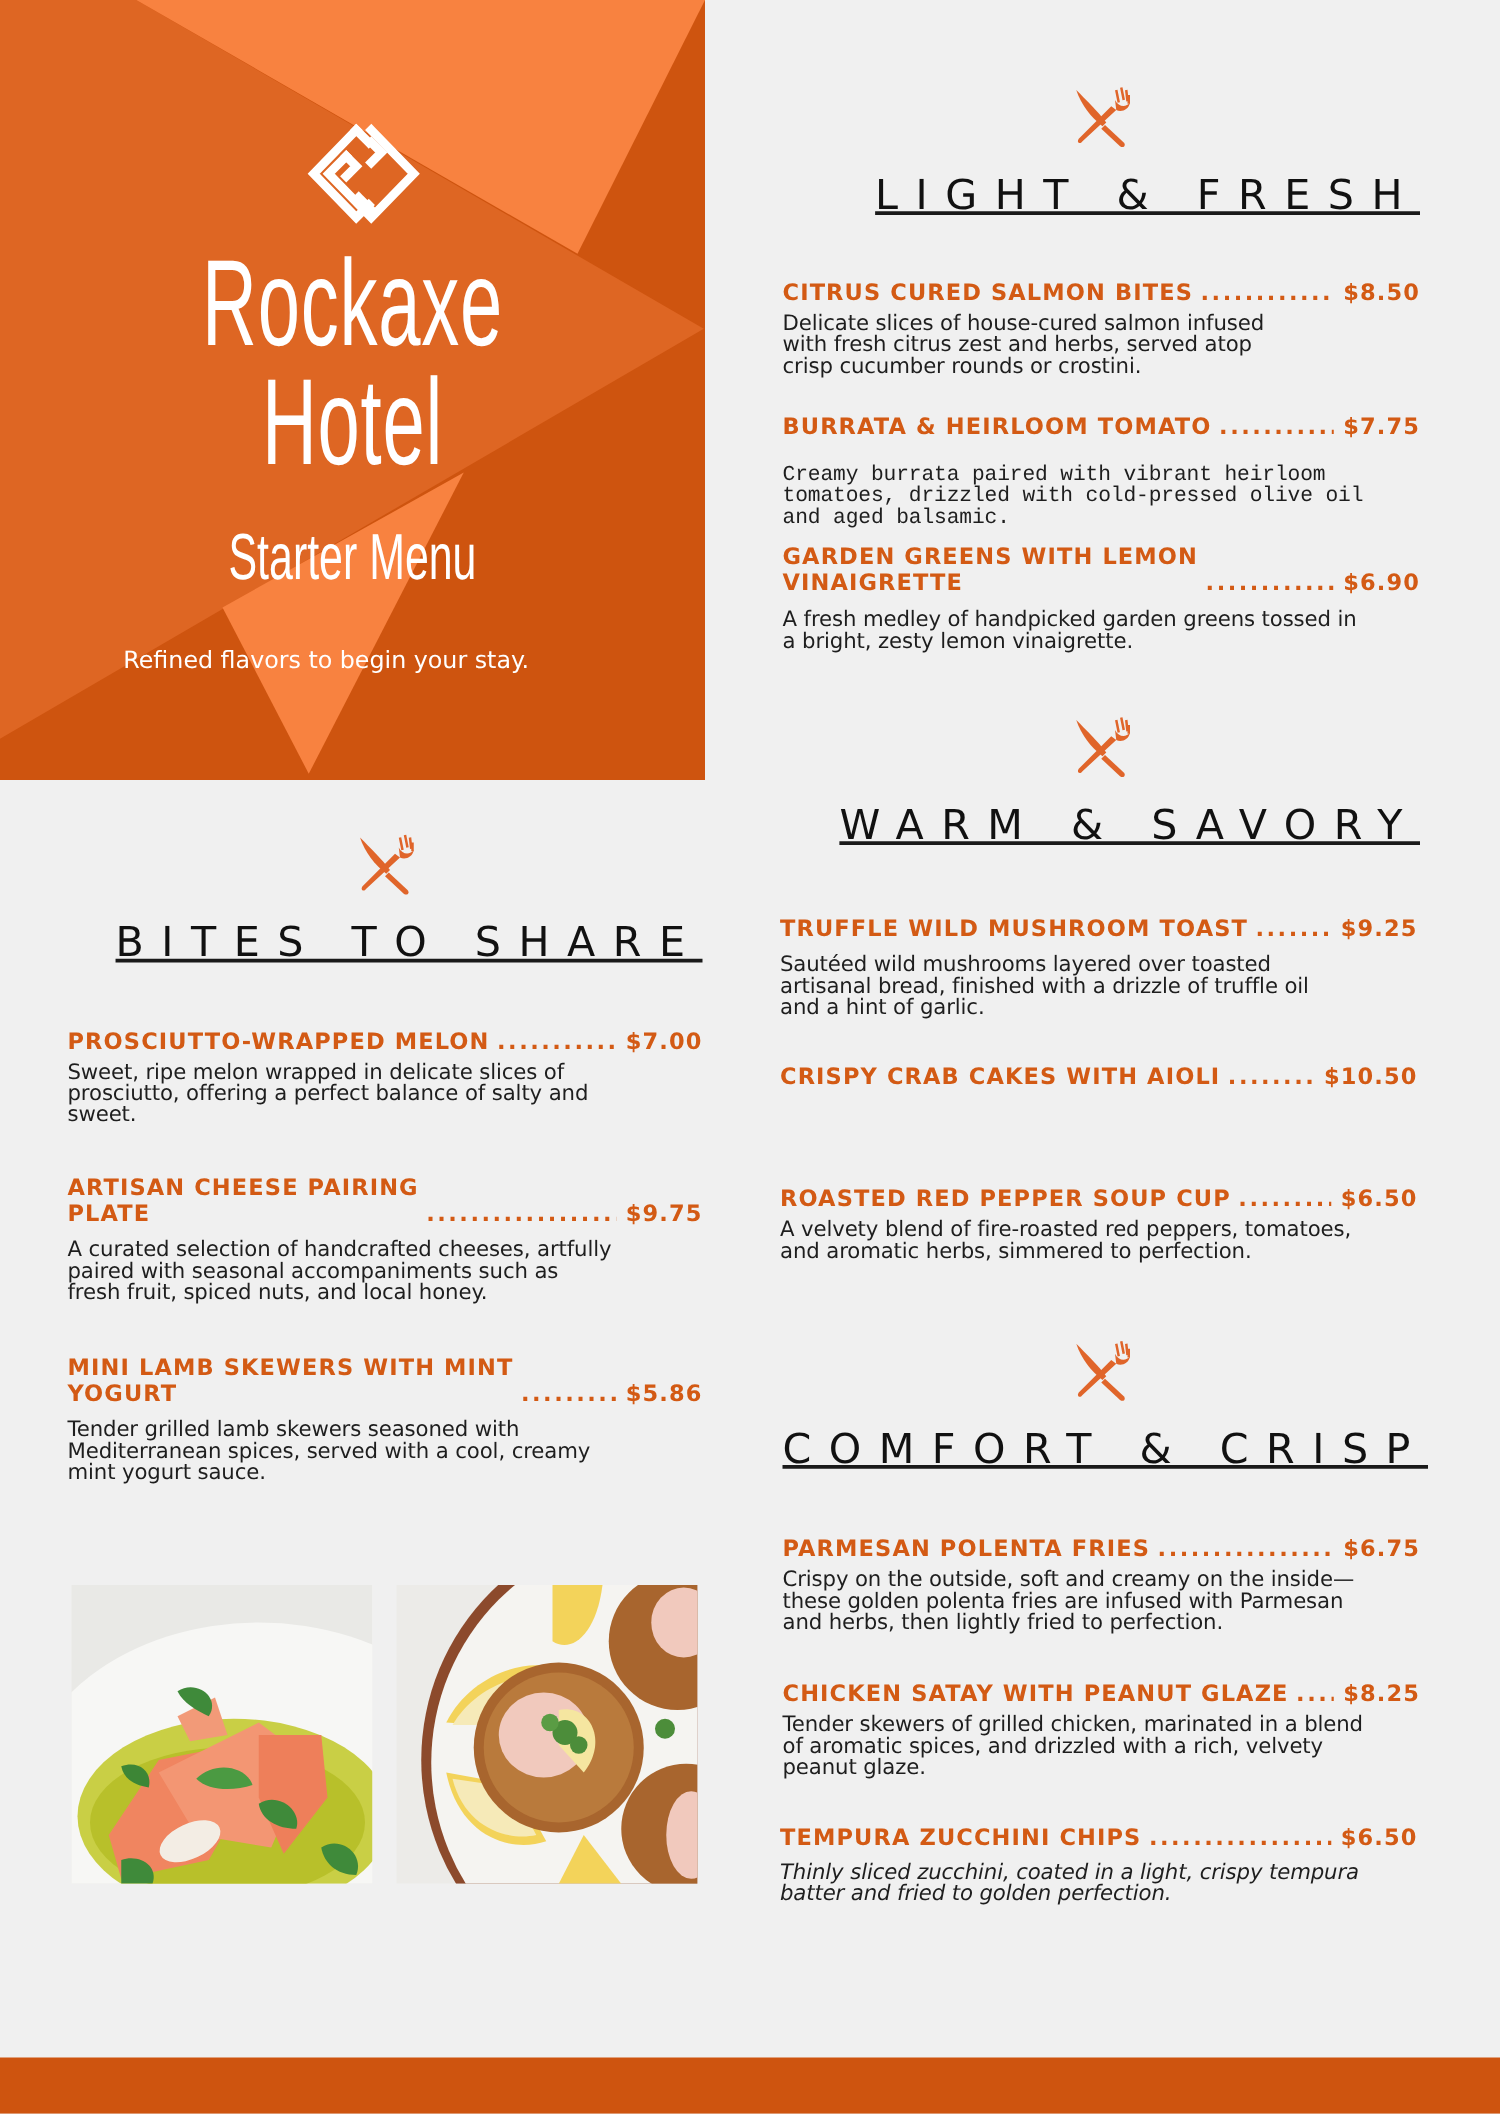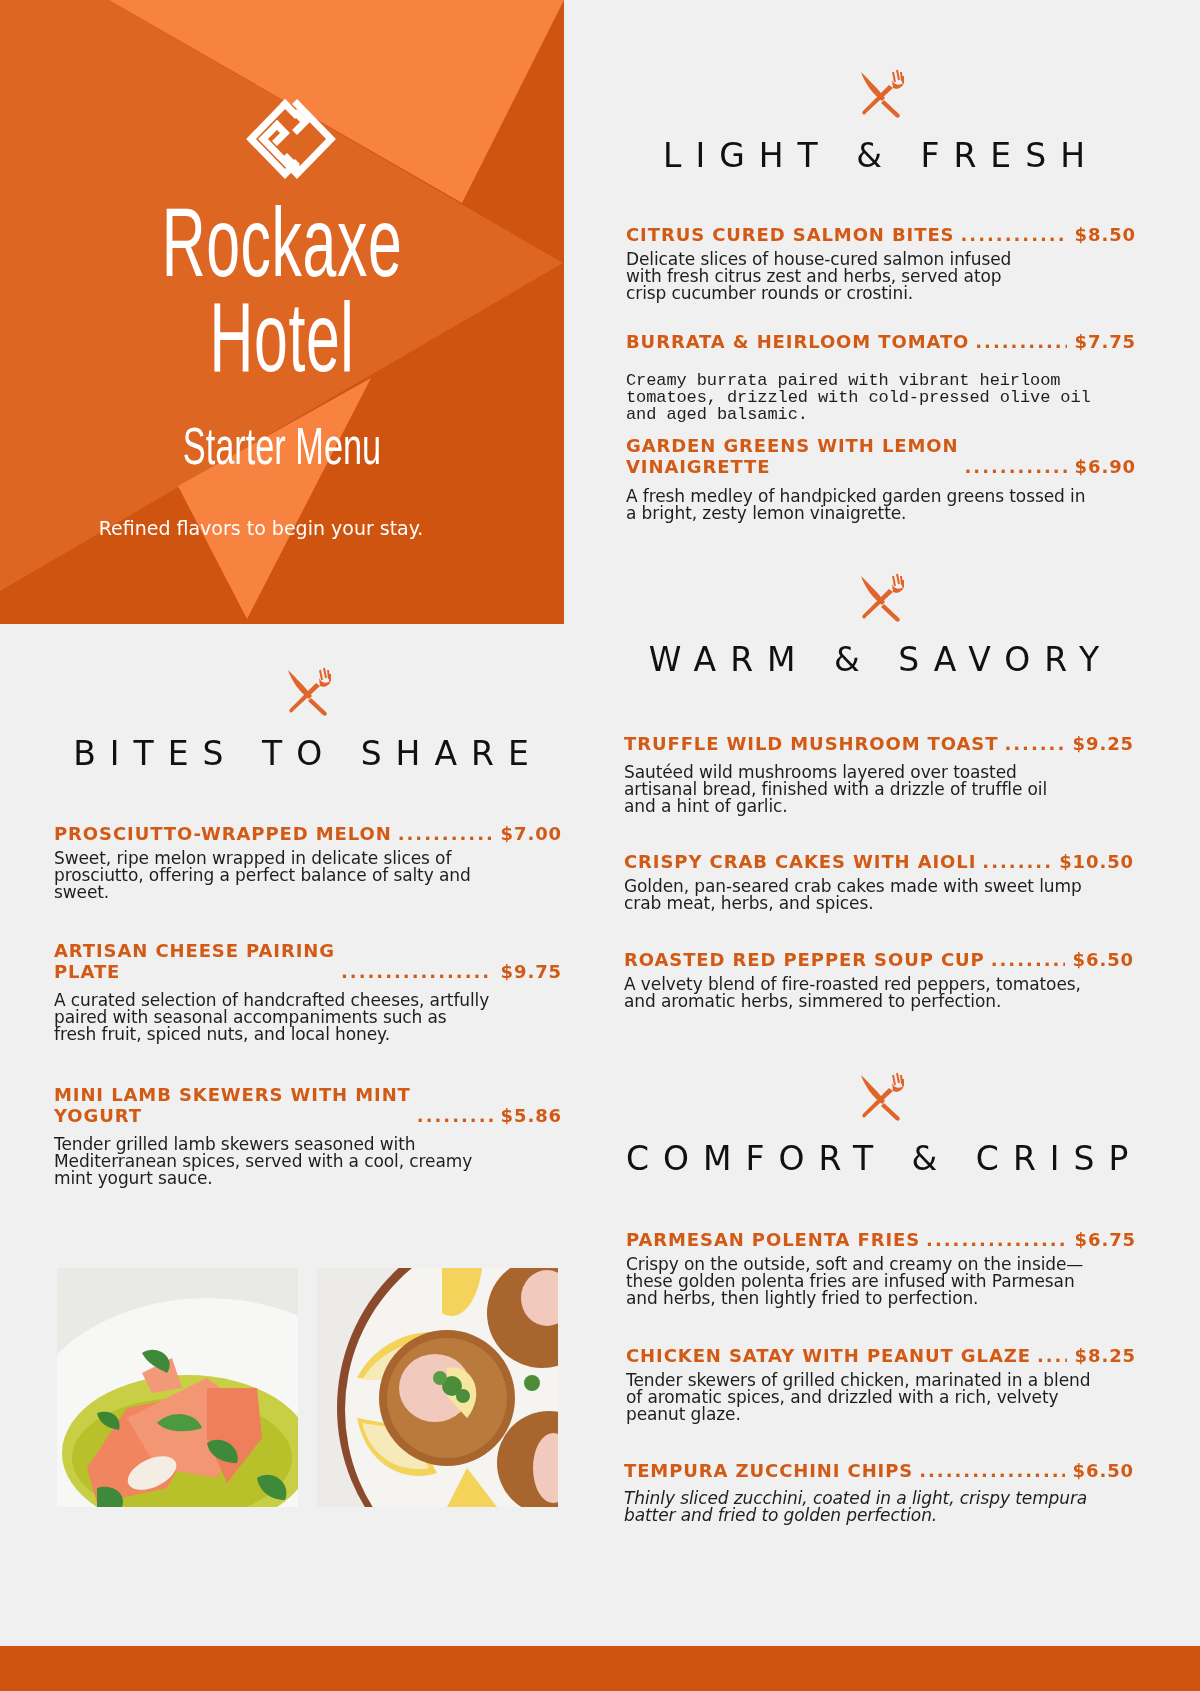--- a/index.html
+++ b/index.html
@@ -24,21 +24,21 @@
   }
   .hero .t1 { top: 192px; font-size: 98px; line-height: 100px; transform: scaleX(0.62); letter-spacing: 1px; }
   .hero .t2 { top: 287px; font-size: 98px; line-height: 100px; transform: scaleX(0.62); letter-spacing: 1px; }
   .hero .t3 { top: 418px; font-size: 52px; line-height: 56px; transform: scaleX(0.66); }
   .hero .tag {
     position: absolute; left: 0; width: 522px; top: 516px; text-align: center;
     color: #fff; font-size: 19px; line-height: 24px;
     font-family: "DejaVu Sans", sans-serif; font-weight: normal;
   }
 
-  .section-head { position: absolute; text-align: center; }
+  .section-head { position: absolute; text-align: right; text-decoration: underline; }
   .section-head .icon { display: block; margin: 0 auto; width: 52px; height: 50px; }
   .section-head .heading {
     display: block; font-family: "DejaVu Sans", sans-serif; font-weight: normal;
     font-size: 33px; letter-spacing: 14px; color: #111; line-height: 40px;
     margin-top: 18px; white-space: nowrap;
   }
 
   .item { position: absolute; }
   .item .name-row {
     display: flex; align-items: flex-end; color: #d35a14;
@@ -235,21 +235,20 @@
     </div>
     <div class="desc" style="margin-top:10px; max-width:430px;">Sautéed wild mushrooms layered over toasted artisanal bread, finished with a drizzle of truffle oil and a hint of garlic.</div>
   </div>
 
   <div class="item" style="top:851px; left:624px;">
     <div class="name-row">
       <span class="name">CRISPY CRAB CAKES WITH AIOLI</span>
       <span class="dots">........................................................................</span>
       <span class="price">$10.50</span>
     </div>
-    <div class="desc" style="max-width:460px;">Golden, pan-seared crab cakes made with sweet lump crab meat, herbs, and spices.</div>
   </div>
 
   <div class="item" style="top:949px; left:624px;">
     <div class="name-row">
       <span class="name">ROASTED RED PEPPER SOUP CUP</span>
       <span class="dots">........................................................................</span>
       <span class="price">$6.50</span>
     </div>
     <div class="desc" style="max-width:470px;">A velvety blend of fire-roasted red peppers, tomatoes, and aromatic herbs, simmered to perfection.</div>
   </div>

